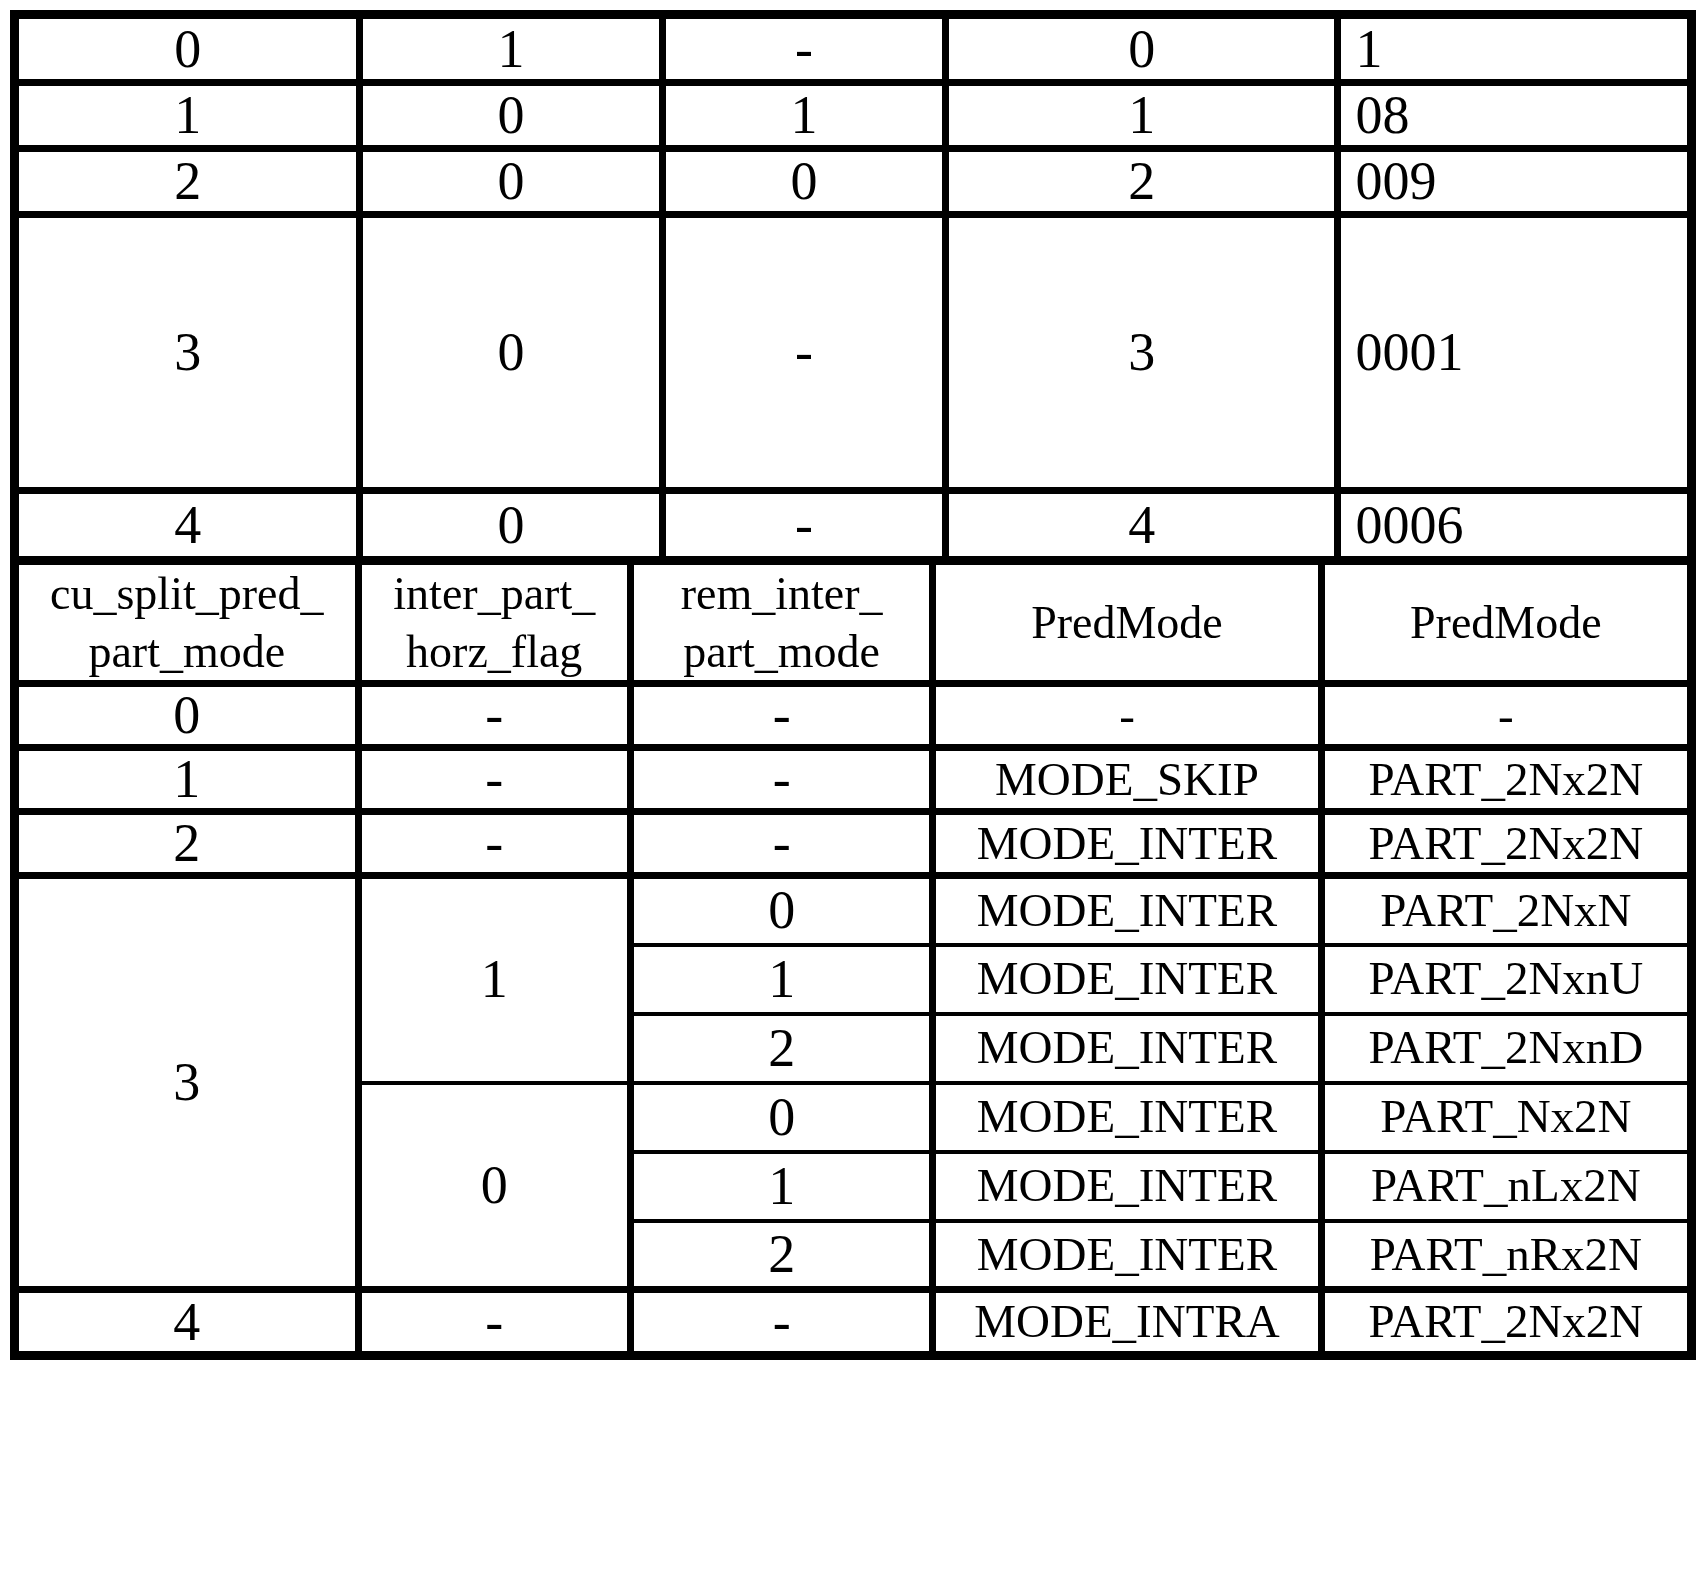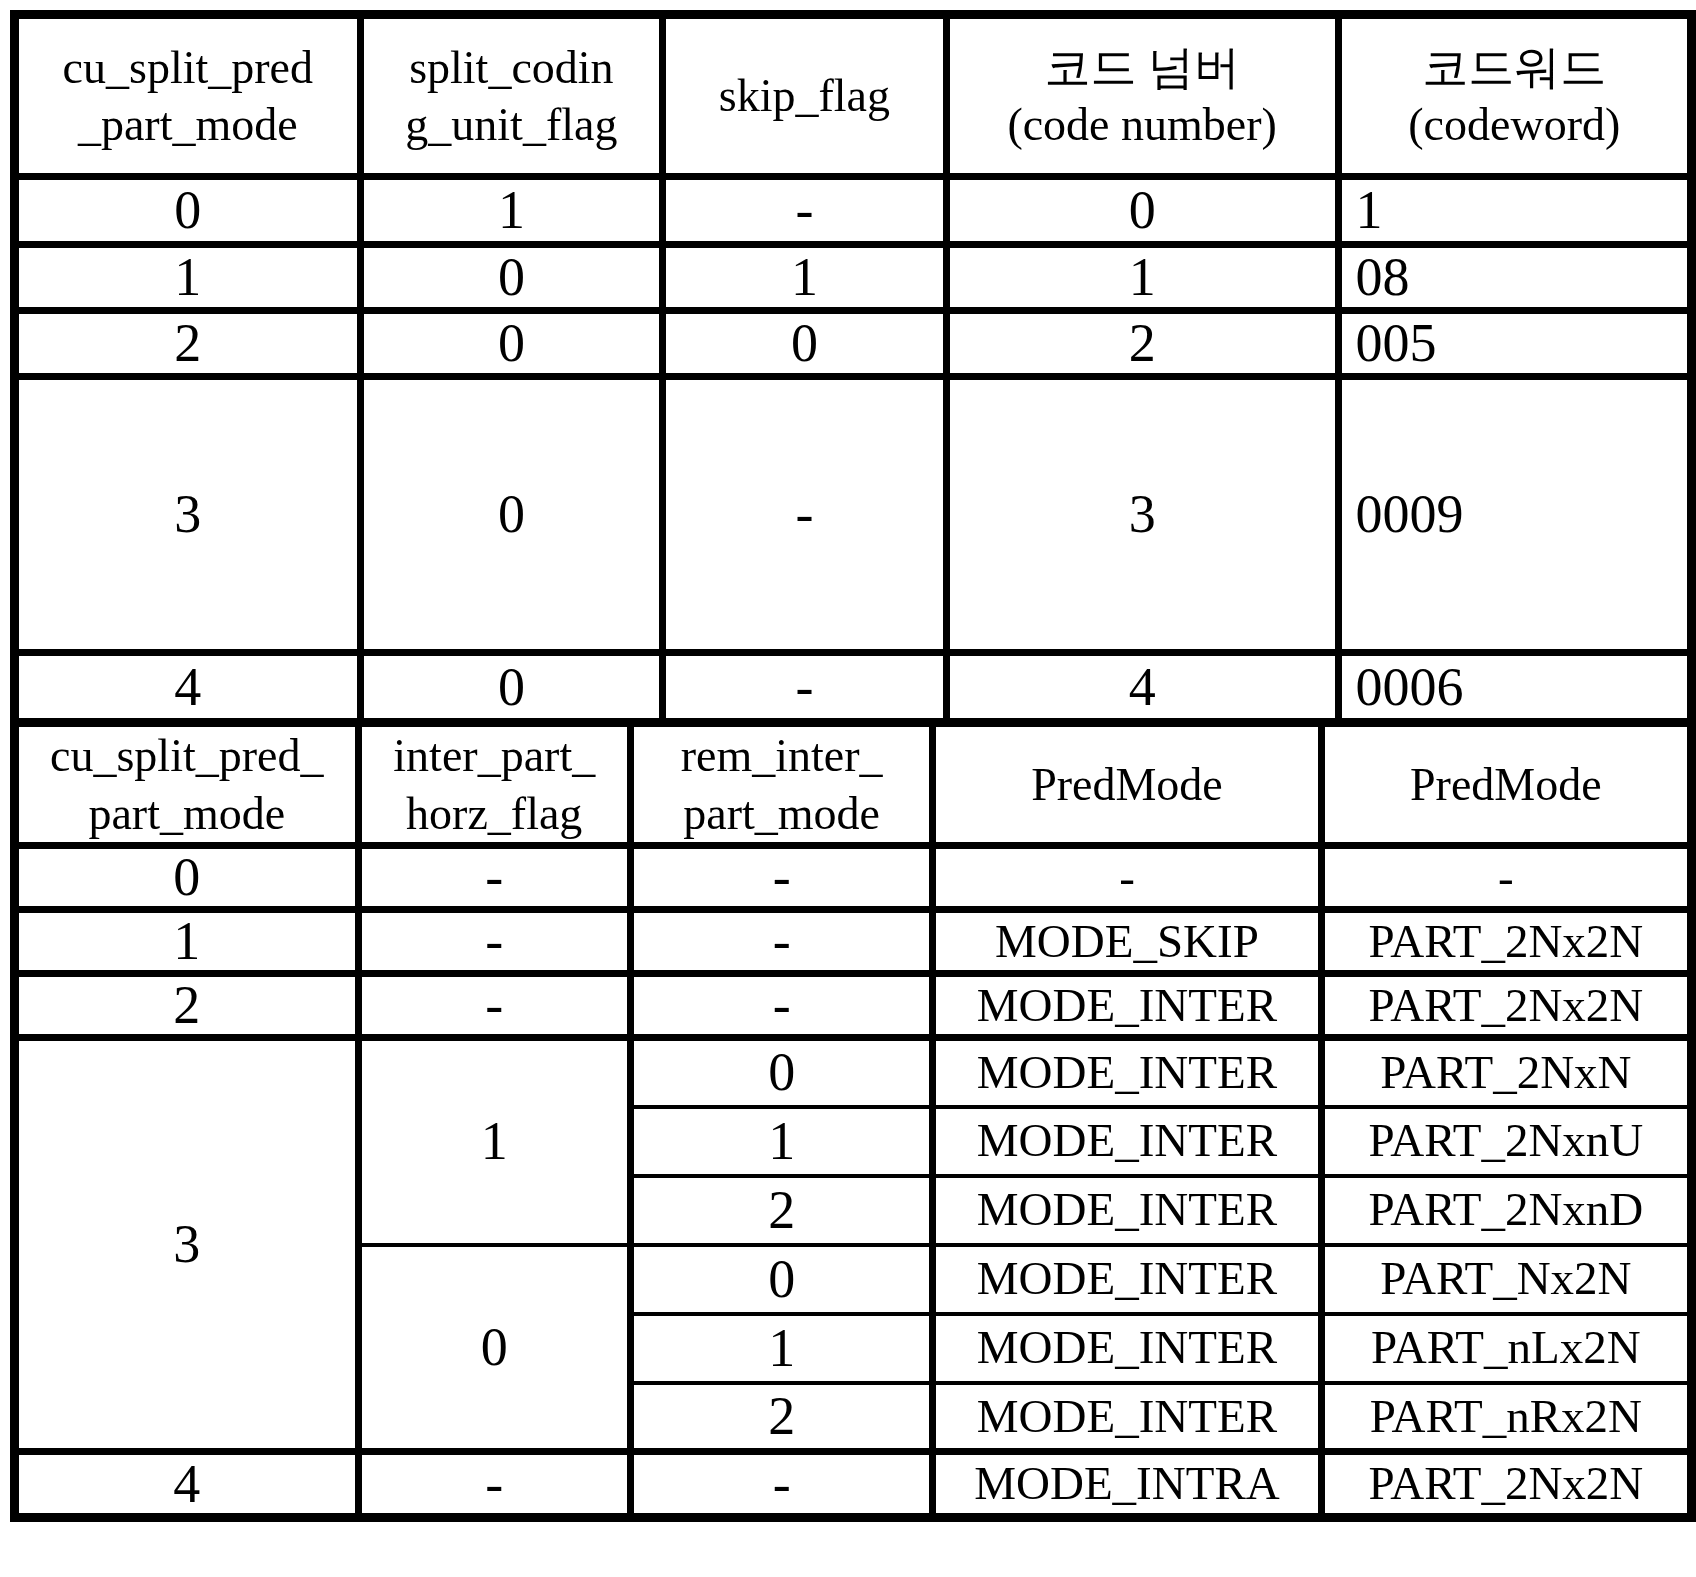--- a/index.html
+++ b/index.html
@@ -75,58 +75,47 @@
 
   <table class="t1">
     <colgroup>
       <col style="width:346px">
         <col style="width:303px">
         <col style="width:284px">
       <col style="width:393px">
         <col style="width:354px">
     </colgroup>
     <tbody>
-        <tr class="hdr">
-      <th>cu_split_pred
-_part_mode</th>
-      <th>split_codin
-g_unit_flag</th>
-      <th>skip_flag</th>
-      <th>코드 넘버
-(code number)</th>
-      <th>코드워드
-(codeword)</th>
-    </tr>
     <tr class="r0">
       <td>0</td>
       <td>1</td>
       <td>-</td>
       <td>0</td>
       <td class="left">1</td>
     </tr>
     <tr class="r1">
       <td>1</td>
       <td>0</td>
       <td>1</td>
       <td>1</td>
       <td class="left">08</td>
     </tr>
     <tr class="r2">
       <td>2</td>
       <td>0</td>
       <td>0</td>
       <td>2</td>
-      <td class="left">005</td>
+      <td class="left">009</td>
     </tr>
     <tr class="r3">
       <td>3</td>
       <td>0</td>
       <td>-</td>
       <td>3</td>
-      <td class="left">0009</td>
+      <td class="left">0001</td>
     </tr>
     <tr class="r4">
       <td>4</td>
       <td>0</td>
       <td>-</td>
       <td>4</td>
       <td class="left">0006</td>
     </tr>
   </tbody>
     </table>

